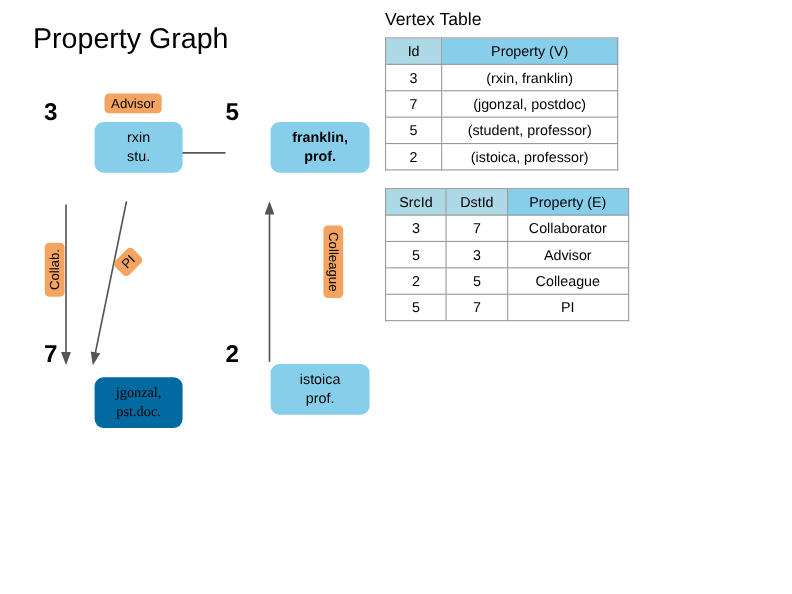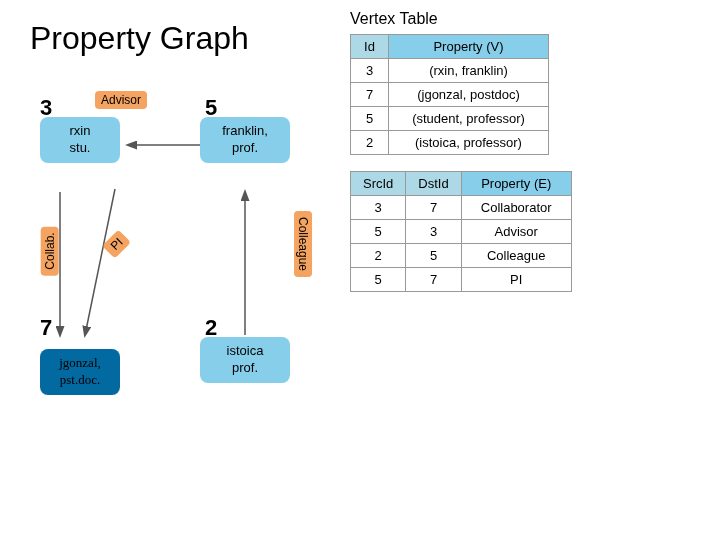--- a/index.html
+++ b/index.html
@@ -19,21 +19,21 @@
     }
 
     
     .left-panel {
       width: 340px;
       padding: 20px 20px 20px 30px;
       position: relative;
     }
 
     .section-title {
-      font-size: 32px;
+      font-size: 26px;
       font-weight: normal;
       margin-bottom: 20px;
     }
 
     
     .right-panel {
       flex: 1;
       padding: 10px 20px 10px 10px;
     }
 
@@ -46,34 +46,36 @@
     }
 
     .node {
       position: absolute;
       border-radius: 8px;
       text-align: center;
       font-size: 13px;
       padding: 6px 10px;
       font-weight: normal;
       line-height: 1.3;
+      margin-left: 46px;
     }
 
     .node-3 {
       background: #87CEEB;
       top: 40px;
       left: 10px;
       width: 80px;
     }
 
     .node-5 {
       background: #87CEEB;
       top: 40px;
       left: 170px;
       width: 90px;
+      font-weight: bold;
     }
 
     .node-7 {
       background: #0369a1;
       top: 272px;
       left: 10px;
       width: 80px;
       font-family: Liberation Serif, serif;
     }
 
@@ -183,21 +185,21 @@
       background: #87ceeb;
       min-width: 160px;
       margin-top: 12px;
     }
 
     .edge-table th:last-child {
       background: #87ceeb;
       min-width: 110px;
     }
 
-    .id-col { width: 38px; }
+    .id-col { width: 51px; }
     .srcid-col { width: 55px; }
     .dstid-col { width: 55px; }
   </style>
 </head>
 <body>
 
 <div class="page">
 
   <div class="left-panel">
     <div class="section-title">Property Graph</div>

